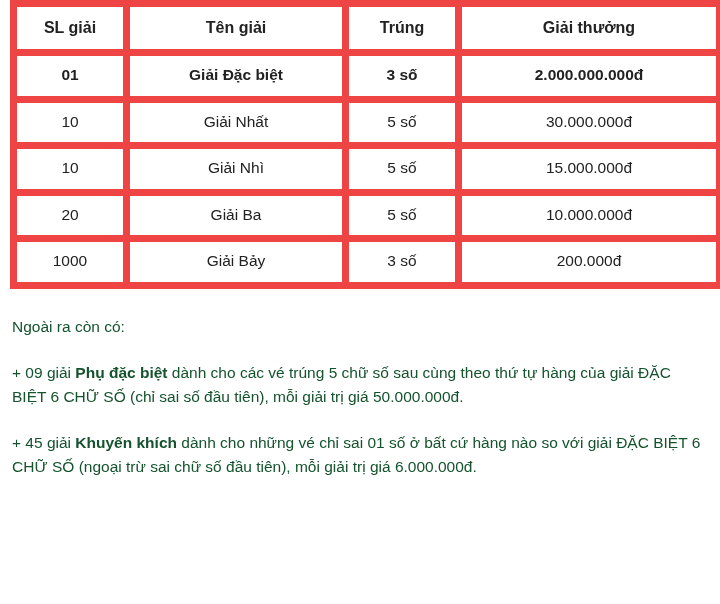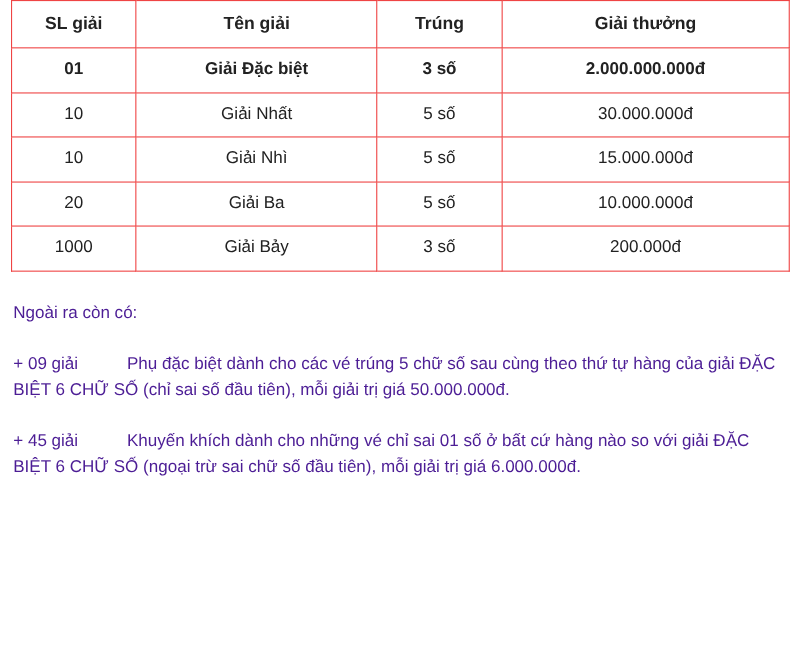--- a/index.html
+++ b/index.html
@@ -19,21 +19,21 @@
     box-sizing: border-box;
     padding: 0;
   }
   table.prize-table {
     border-collapse: collapse;
     width: 708px;
     margin: 0 0 0 10px;
     table-layout: fixed;
   }
   table.prize-table td, table.prize-table th {
-    border: 1px solid #ef4444;
+    border: 7px solid #ef4444;
     text-align: center;
     vertical-align: middle;
     font-size: 15.5px;
     color: #222222;
     padding: 0;
     height: 39.5px;
     line-height: 1.2;
   }
   table.prize-table thead th {
     font-weight: bold;
@@ -49,31 +49,30 @@
   col.c3 { width: 261px; }
 
   .notes {
     margin: 0;
     padding: 0 12px 0 12px;
   }
   .notes p {
     margin: 0;
     font-size: 15.5px;
     line-height: 1.55;
-    color: #4c1d95;
+    color: #14532d;
   }
   .note-intro {
     padding-top: 26px;
   }
   .note-block {
     padding-top: 22px;
   }
   .note-block b {
-    font-weight: normal;
-    margin-left: 40px;
+    font-weight: bold;
   }
 </style>
 </head>
 <body>
 
 <div class="page">
 
   <table class="prize-table">
     <colgroup>
       <col class="c0">

